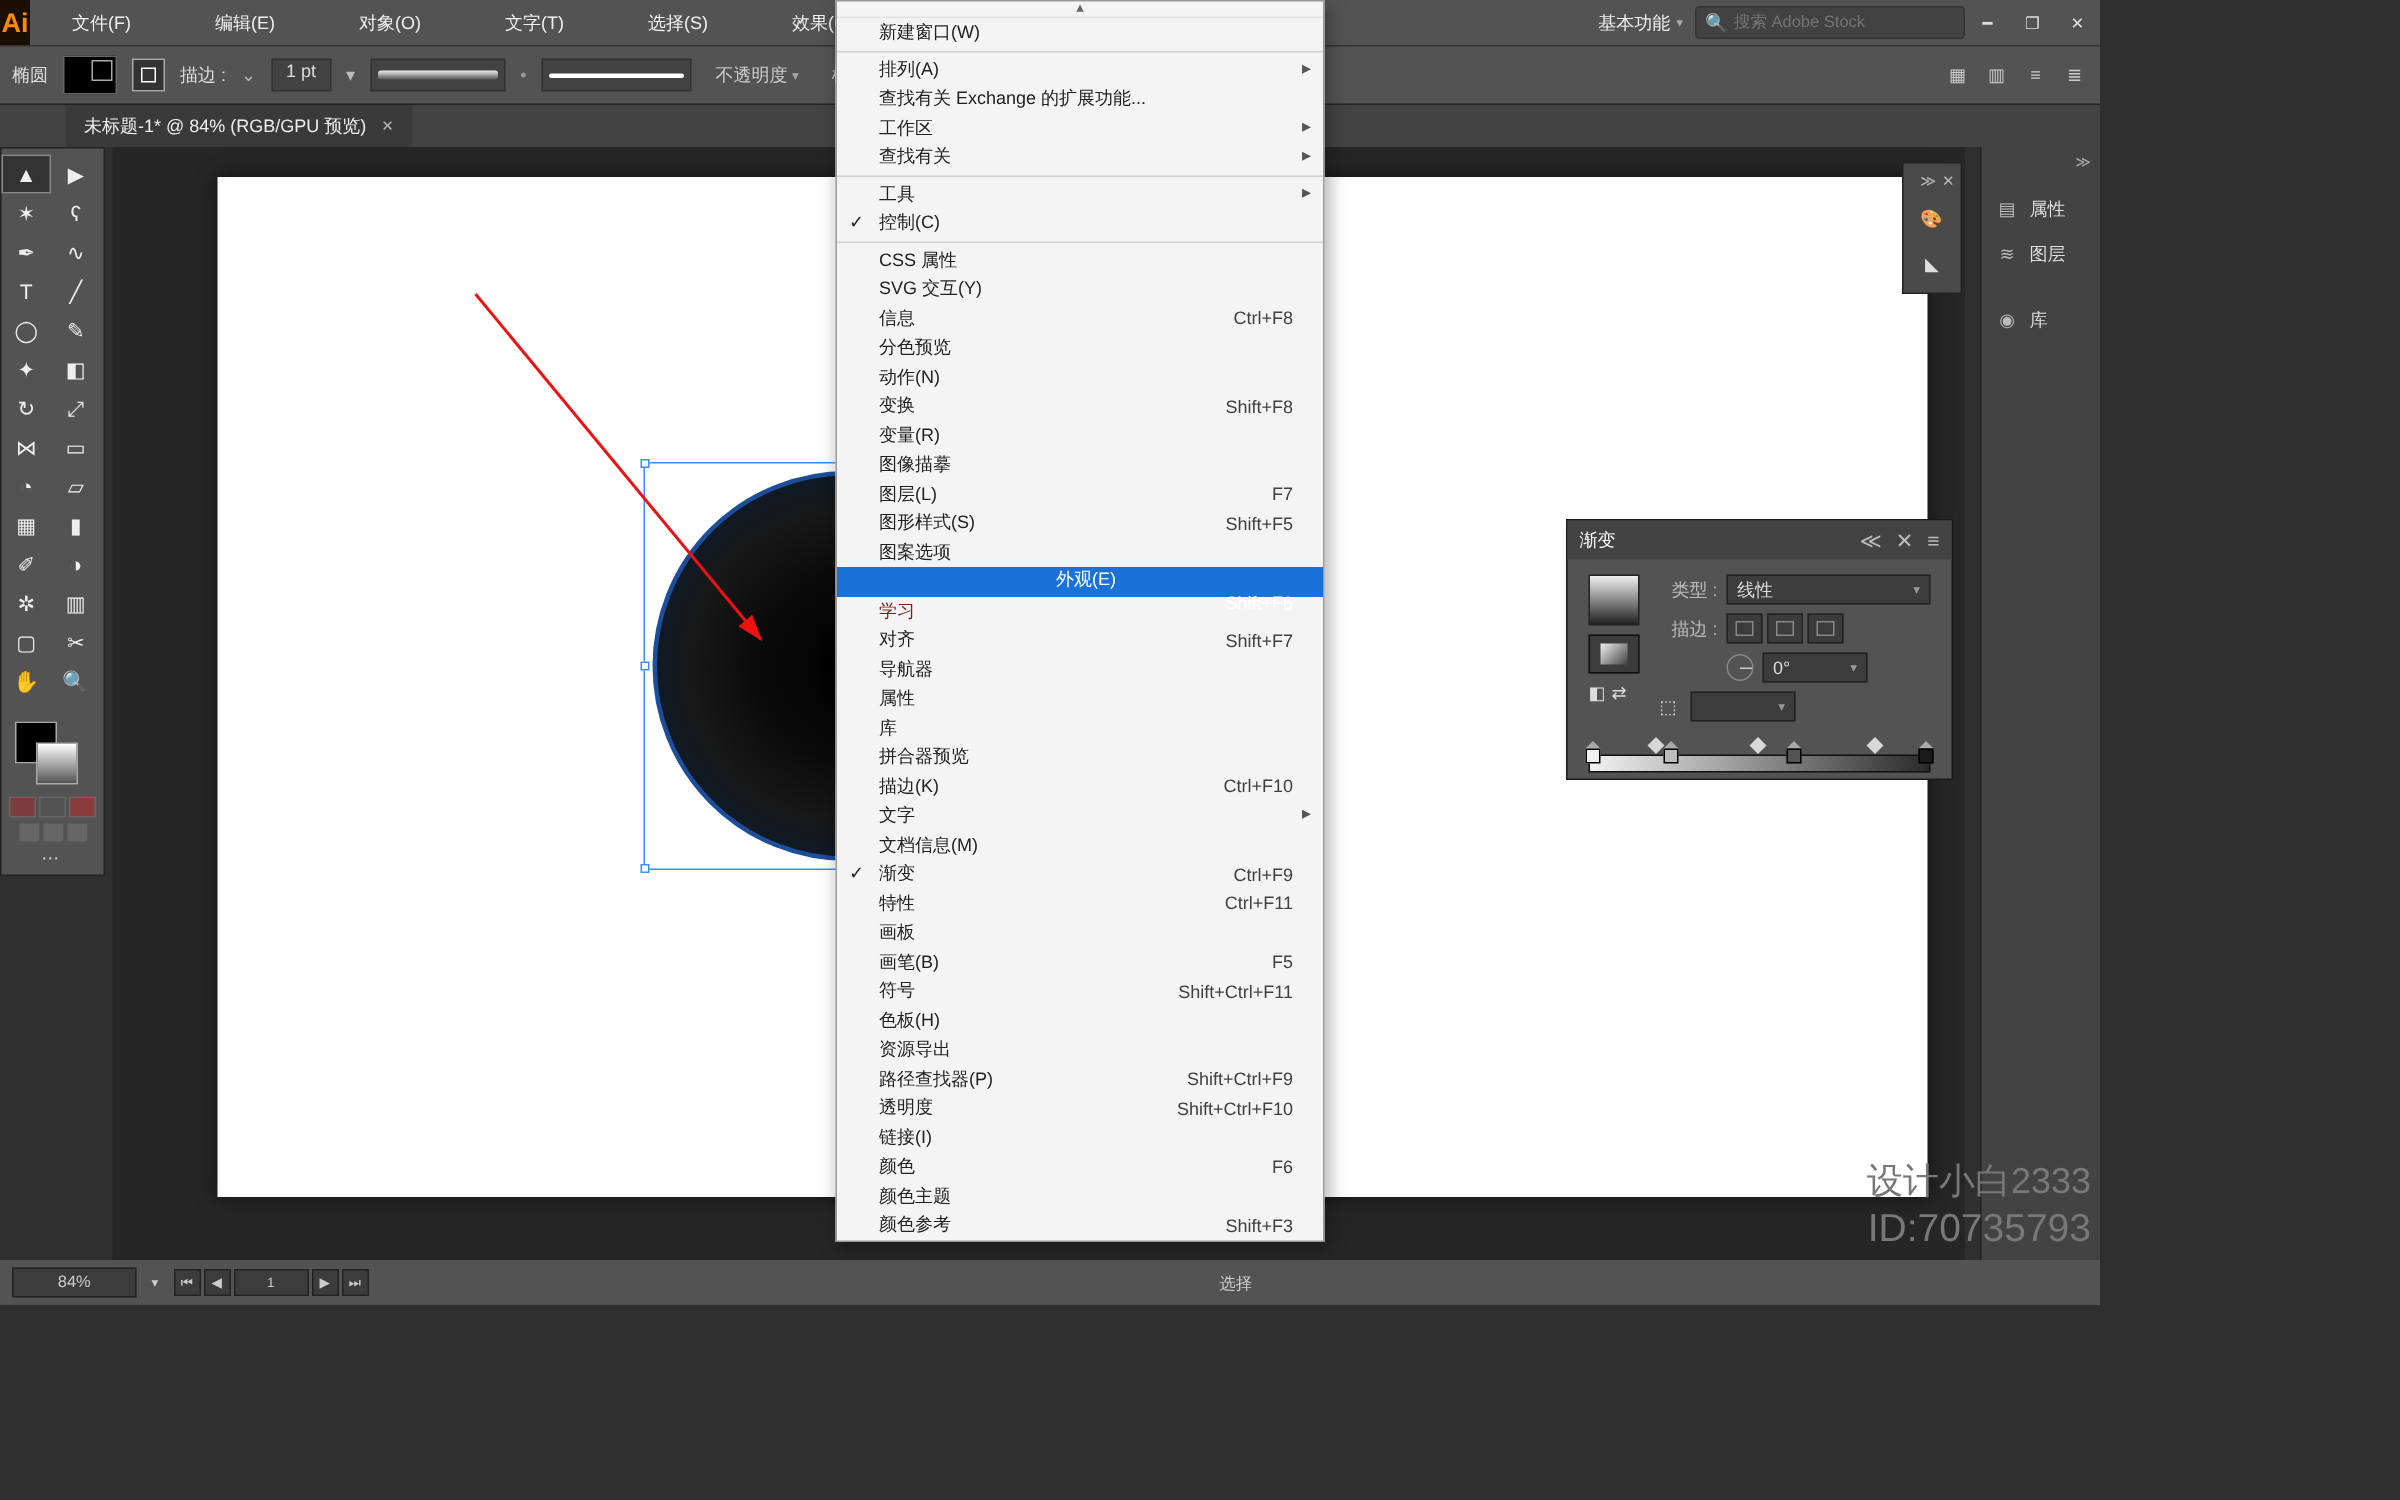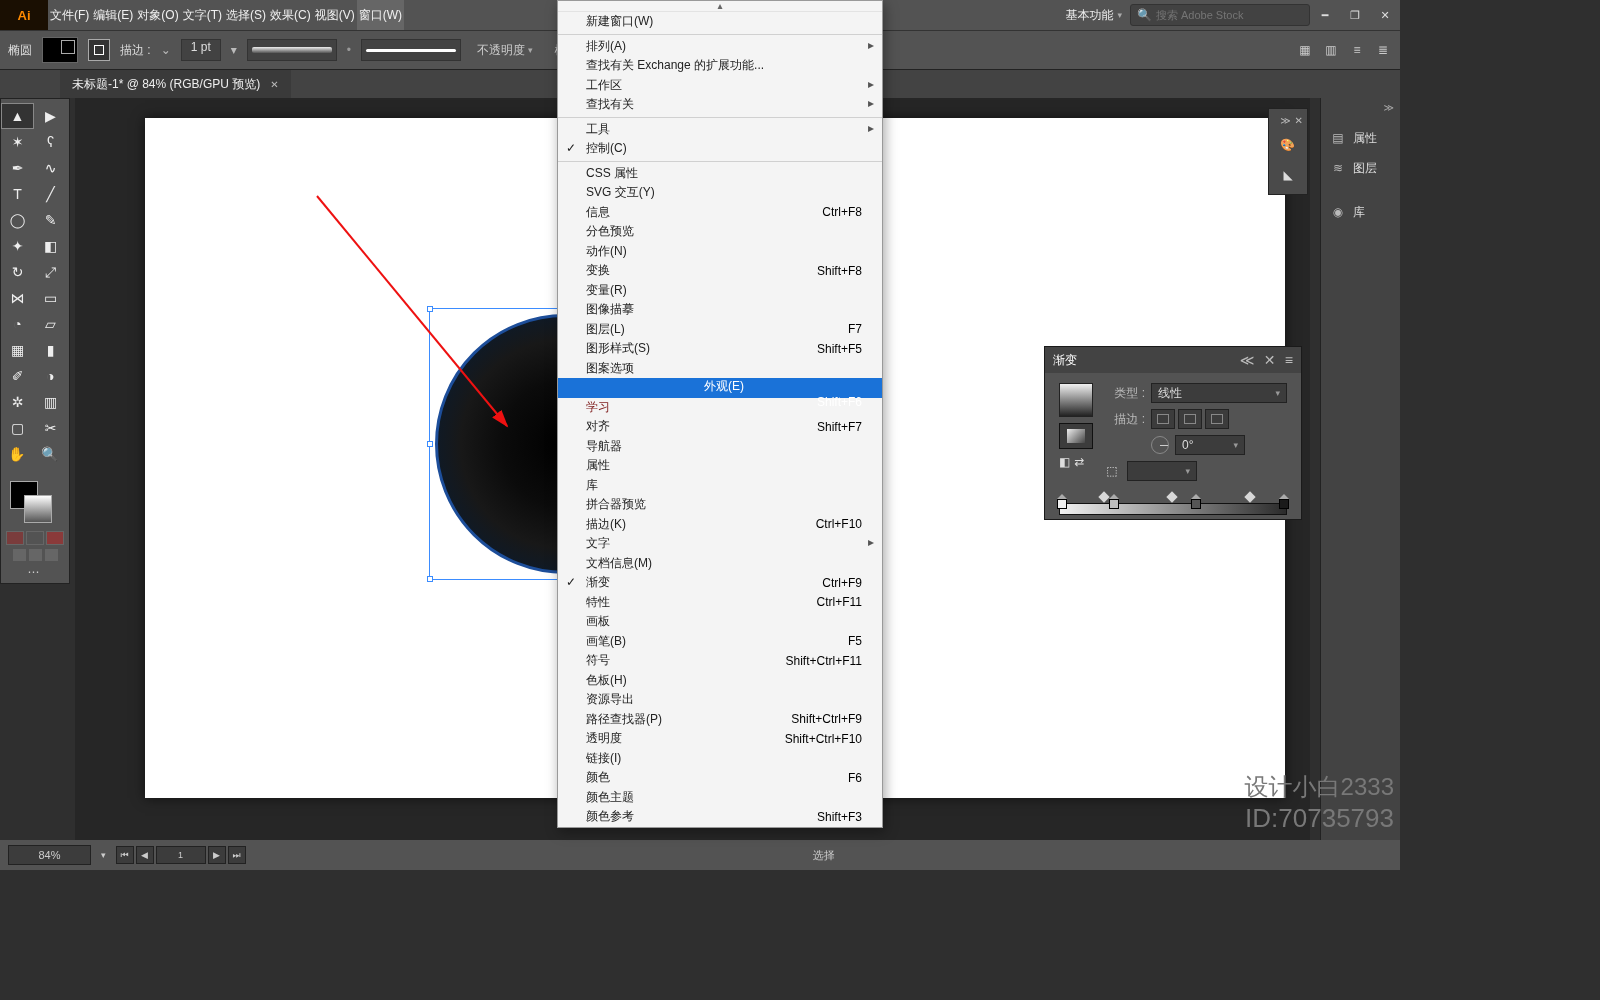--- a/index.html
+++ b/index.html
@@ -1,19 +1,19 @@
 <!DOCTYPE html>
 <html><head>
 <meta charset="utf-8">
 <style>
   * { margin:0; padding:0; box-sizing:border-box; font-family:"Microsoft YaHei",Arial,sans-serif; }
   body { background:#2f2f2f; width:1400px; height:870px; overflow:hidden; color:#ccc; font-size:12px; position:relative; }
   .menubar { height:30px; background:#535353; display:flex; align-items:center; color:#eee; }
-  .ai-logo { width:48px; height:30px; background:#1a0f02; color:#ff8a00; font-weight:bold; font-size:13px; display:flex; align-items:center; justify-content:center; }
-  .menubar .menu-item { padding:0 2px; height:30px; line-height:30px; color:#f0f0f0; }
+  .ai-logo { width:20px; height:30px; background:#1a0f02; color:#ff8a00; font-weight:bold; font-size:18px; display:flex; align-items:center; justify-content:center; }
+  .menubar .menu-item { padding:0 28px; height:30px; line-height:30px; color:#f0f0f0; }
   .menubar-right { margin-left:auto; display:flex; align-items:center; }
   .workspace-dd { padding:0 8px; display:flex; align-items:center; gap:4px; height:30px; }
   .workspace-dd::after { content:"▾"; font-size:9px; color:#aaa; }
   .searchbox { display:flex; align-items:center; background:#424242; border:1px solid #333; border-radius:3px; padding:2px 6px; height:22px; width:180px; }
   .searchbox span.icon { color:#999; margin-right:4px; }
   .searchbox input { background:transparent; border:0; outline:0; color:#bbb; font-size:11px; width:100%; }
   .win-ctrls { display:flex; }
   .win-ctrls span { width:30px; height:30px; display:flex; align-items:center; justify-content:center; color:#ddd; font-size:11px; }
   .optionbar { height:40px; background:#535353; border-top:1px solid #333; border-bottom:1px solid #222; display:flex; align-items:center; padding:0 8px; gap:10px; }
   .optionbar .lbl { color:#ddd; }
@@ -23,21 +23,21 @@
   .swatch-btn span { width:10px; height:10px; border:1px solid #fff; }
   .pt-input { width:40px; height:22px; background:#424242; border:1px solid #333; color:#ddd; text-align:center; }
   .stroke-drop { width:90px; height:22px; background:#424242; border:1px solid #333; display:flex; align-items:center; padding:0 4px; }
   .stroke-drop .preview { flex:1; height:6px; background:linear-gradient(#eee,#555); border-radius:2px; }
   .bullet-sep { color:#999; }
   .opt-txt { padding:0 6px; display:flex; align-items:center; gap:3px; }
   .opt-txt::after { content:"▾"; font-size:9px; color:#aaa; }
   .modes-box { width:28px; height:22px; border:1px solid #666; display:flex; align-items:center; justify-content:center; }
   .optionbar .right-icons { margin-left:auto; display:flex; gap:8px; color:#ccc; }
   .right-icons span { width:18px; height:18px; display:flex; align-items:center; justify-content:center; }
-  .doc-tab-bar { height:28px; background:#434343; display:flex; align-items:flex-end; padding-left:60px; }
+  .doc-tab-bar { height:28px; background:#434343; display:flex; align-items:flex-end; padding-left:44px; }
   .doc-tab { background:#3a3a3a; padding:0 12px; height:28px; display:flex; align-items:center; color:#eee; gap:10px; }
   .doc-tab .close { font-size:10px; color:#bbb; }
   .toolbox { position:absolute; top:98px; left:0; width:70px; background:#535353; border:1px solid #222; display:flex; flex-direction:column; padding:4px 0; }
   .tool-row { display:flex; }
   .tool-cell { width:33px; height:26px; display:flex; align-items:center; justify-content:center; color:#eee; font-size:14px; border:1px solid transparent; }
   .tool-cell.active { background:#333; border:1px solid #888; }
   .tool-sep { height:6px; }
   .tool-big { width:66px; height:50px; position:relative; margin:4px auto 0; }
   .tool-big .sq1 { position:absolute; top:4px; left:8px; width:28px; height:28px; background:#000; border:1px solid #aaa; }
   .tool-big .sq2 { position:absolute; top:18px; left:22px; width:28px; height:28px; background:linear-gradient(#fff,#555); border:1px solid #aaa; }
@@ -54,21 +54,21 @@
   .sel-bb { position:absolute; top:-6px; left:-6px; right:-6px; bottom:-6px; border:1px solid #3b8cff; }
   .handle { position:absolute; width:6px; height:6px; background:#fff; border:1px solid #3b8cff; }
   .handle.tl{top:-3px;left:-3px;} .handle.tm{top:-3px;left:calc(50% - 3px);} .handle.tr{top:-3px;right:-3px;}
   .handle.ml{top:calc(50% - 3px);left:-3px;} .handle.mr{top:calc(50% - 3px);right:-3px;}
   .handle.bl{bottom:-3px;left:-3px;} .handle.bm{bottom:-3px;left:calc(50% - 3px);} .handle.br{bottom:-3px;right:-3px;}
   .ellipse { width:100%; height:100%; border-radius:50%; background:radial-gradient(circle at 50% 50%, #000 0, #0b0b0b 35%, #181818 58%, #0e1a28 74%, #214a85 82%, #0a1a30 88%); border:3px solid #1d4e9a; overflow:hidden; position:relative; }
   .arrow { position:absolute; top:88px; left:232px; pointer-events:none; }
   .dropdown { position:absolute; top:0; left:557px; width:326px; background:#f4f4f4; border:1px solid #999; box-shadow:2px 4px 12px rgba(0,0,0,.35); font-size:12px; color:#222; z-index:50; }
   .dd-up { text-align:center; color:#666; font-size:10px; line-height:8px; padding:1px 0; border-bottom:1px solid #e3e3e3; }
   .dd-row { display:flex; align-items:center; height:19.5px; padding:0 20px 0 28px; position:relative; white-space:nowrap; }
-  .dd-row .shortcut { margin-left:auto; color:#000000; }
+  .dd-row .shortcut { margin-left:auto; color:#404040; }
   .dd-row .sub::after { content:"▸"; position:absolute; right:8px; color:#555; }
   .dd-row.checked::before { content:"✓"; position:absolute; left:8px; top:2px; }
   .dd-row.disabled { color:#7f1d1d; }
   .dd-row.selected { background:#1a72d8; color:#fff;flex-direction:column; }
   .dd-row.selected .shortcut { color:#fff; }
   .dd-sep { height:1px; background:#d0d0d0; margin:2px 0; }
   .mini-panel { position:absolute; top:108px; right:92px; width:40px; background:#4a4a4a; border:1px solid #222; display:flex; flex-direction:column; align-items:center; gap:8px; padding:6px 0 8px; }
   .mini-panel .head { width:100%; display:flex; justify-content:flex-end; gap:4px; font-size:10px; color:#bbb; padding:0 4px; }
   .mini-icon { width:28px; height:22px; display:flex; align-items:center; justify-content:center; color:#ddd; }
   .grad-panel { position:absolute; top:346px; right:98px; width:258px; background:#535353; border:1px solid #1a1a1a; color:#ddd; }

